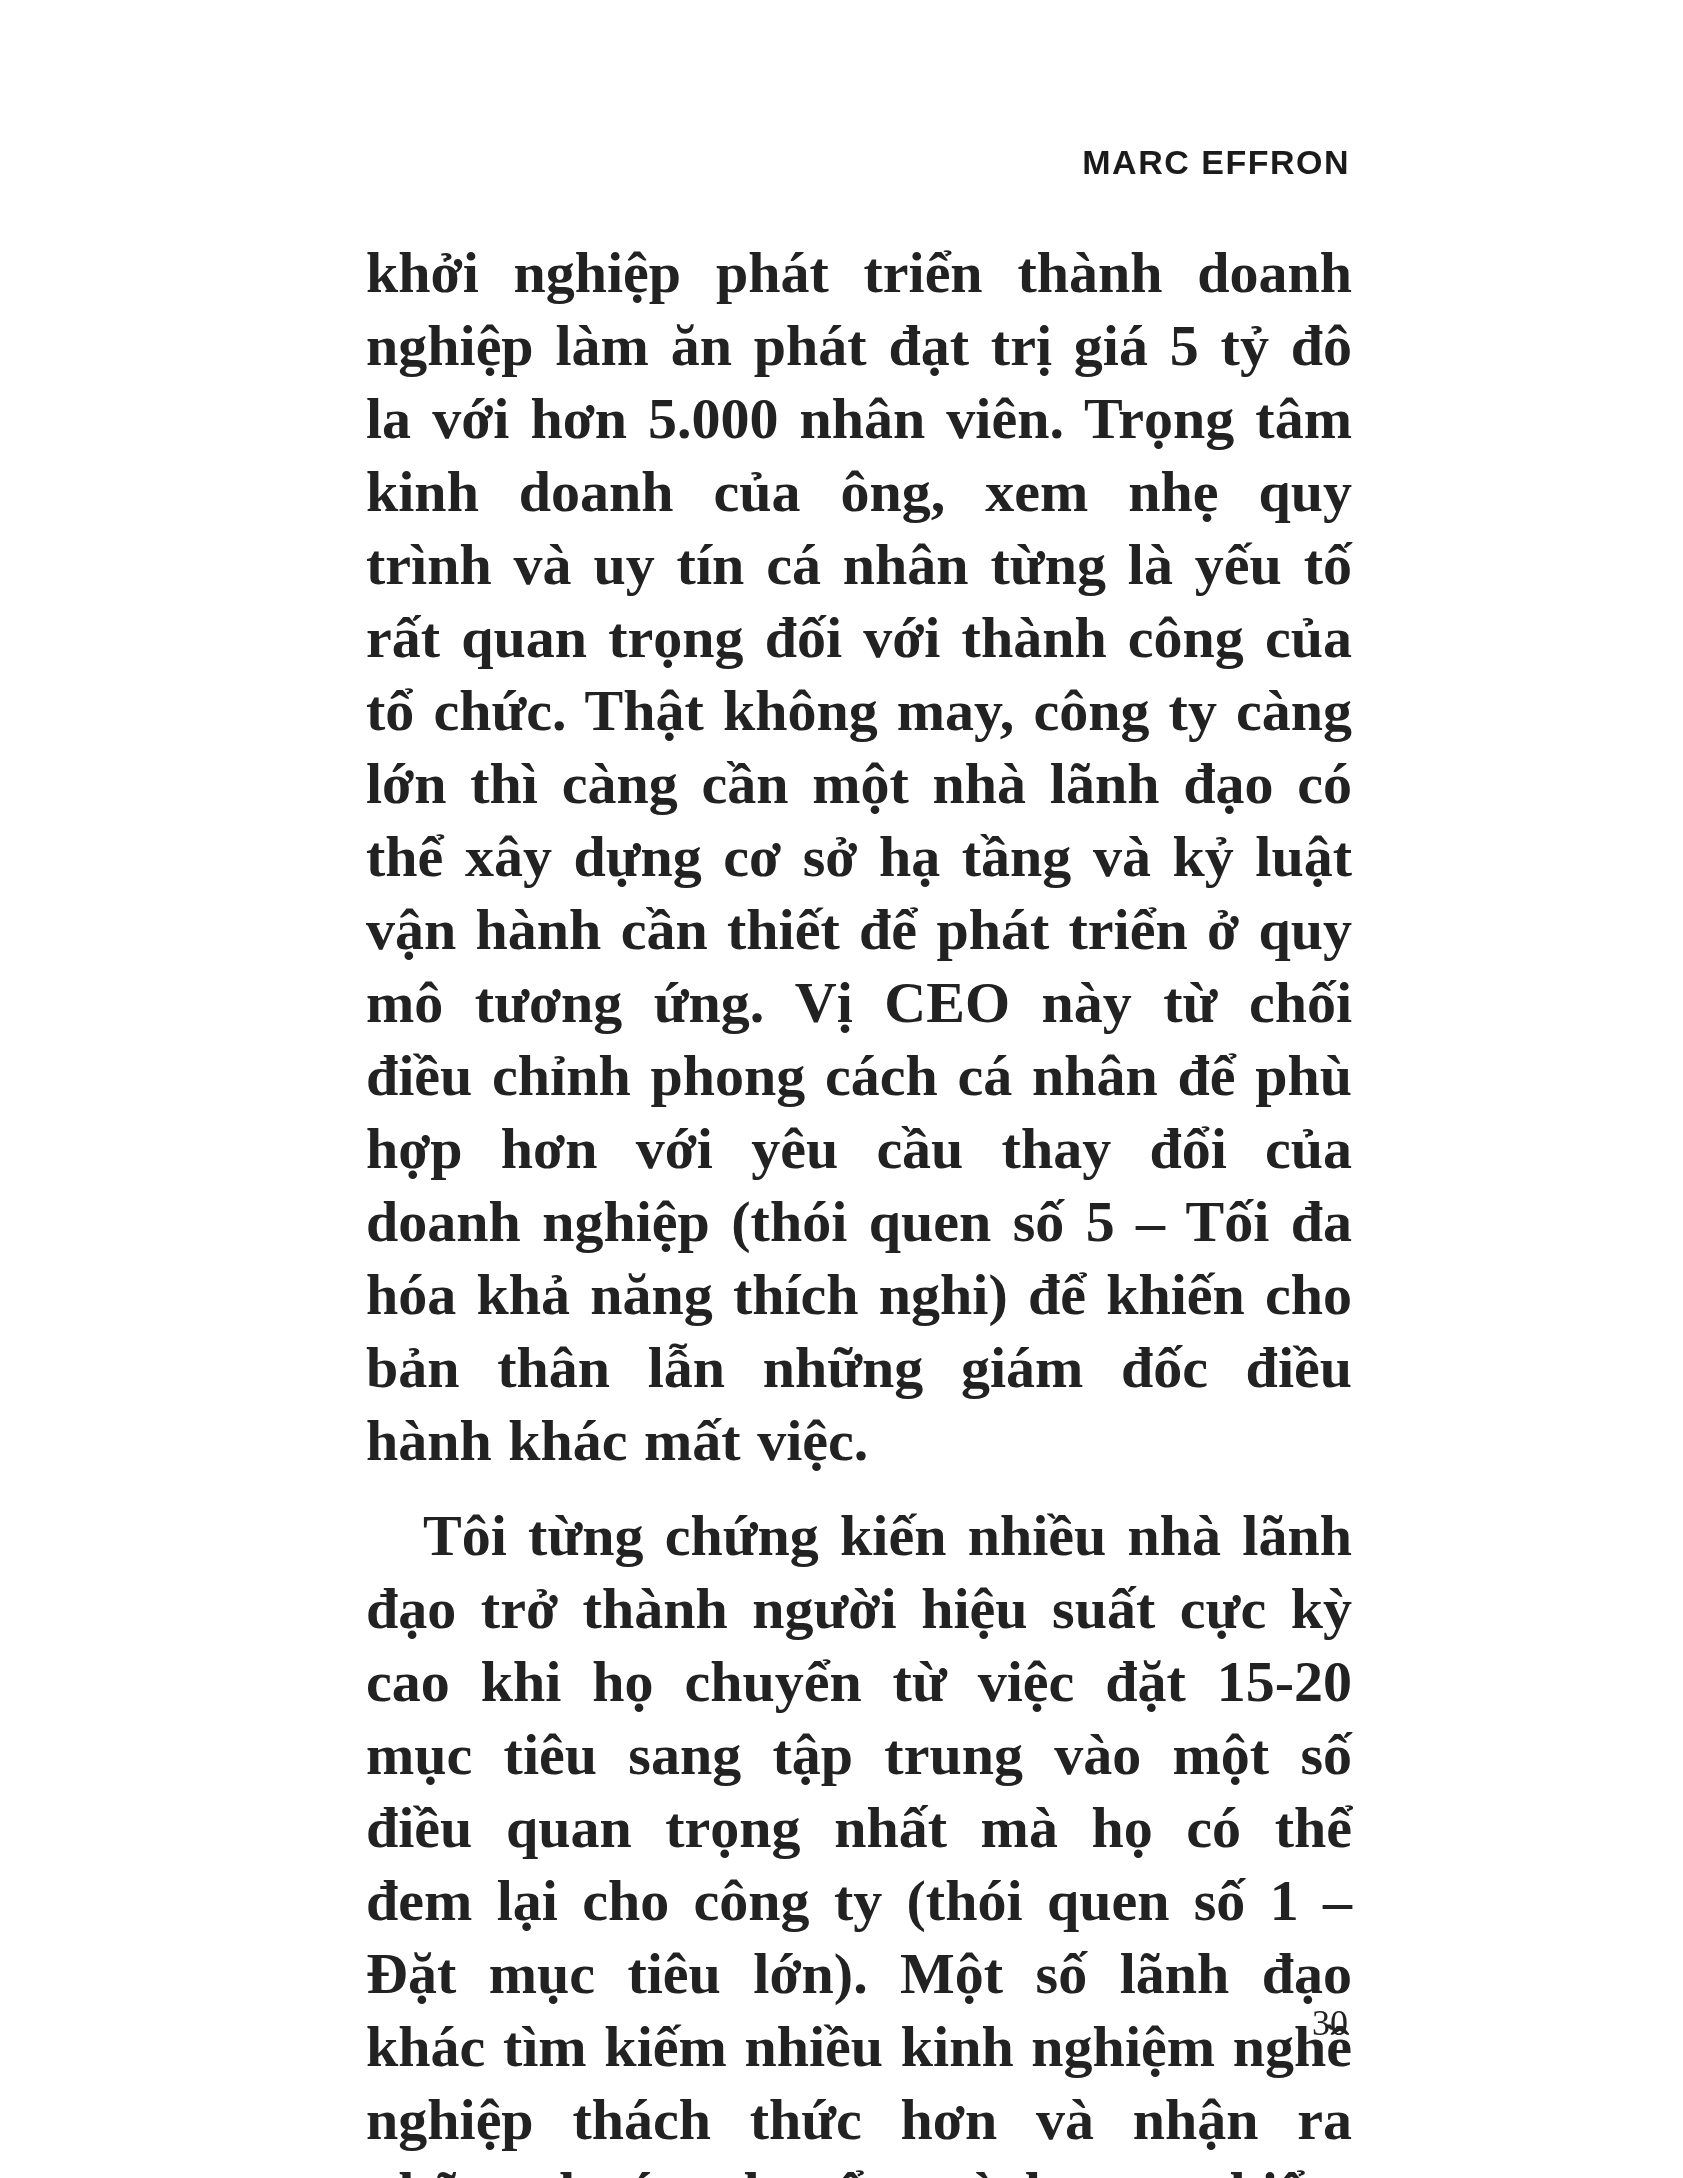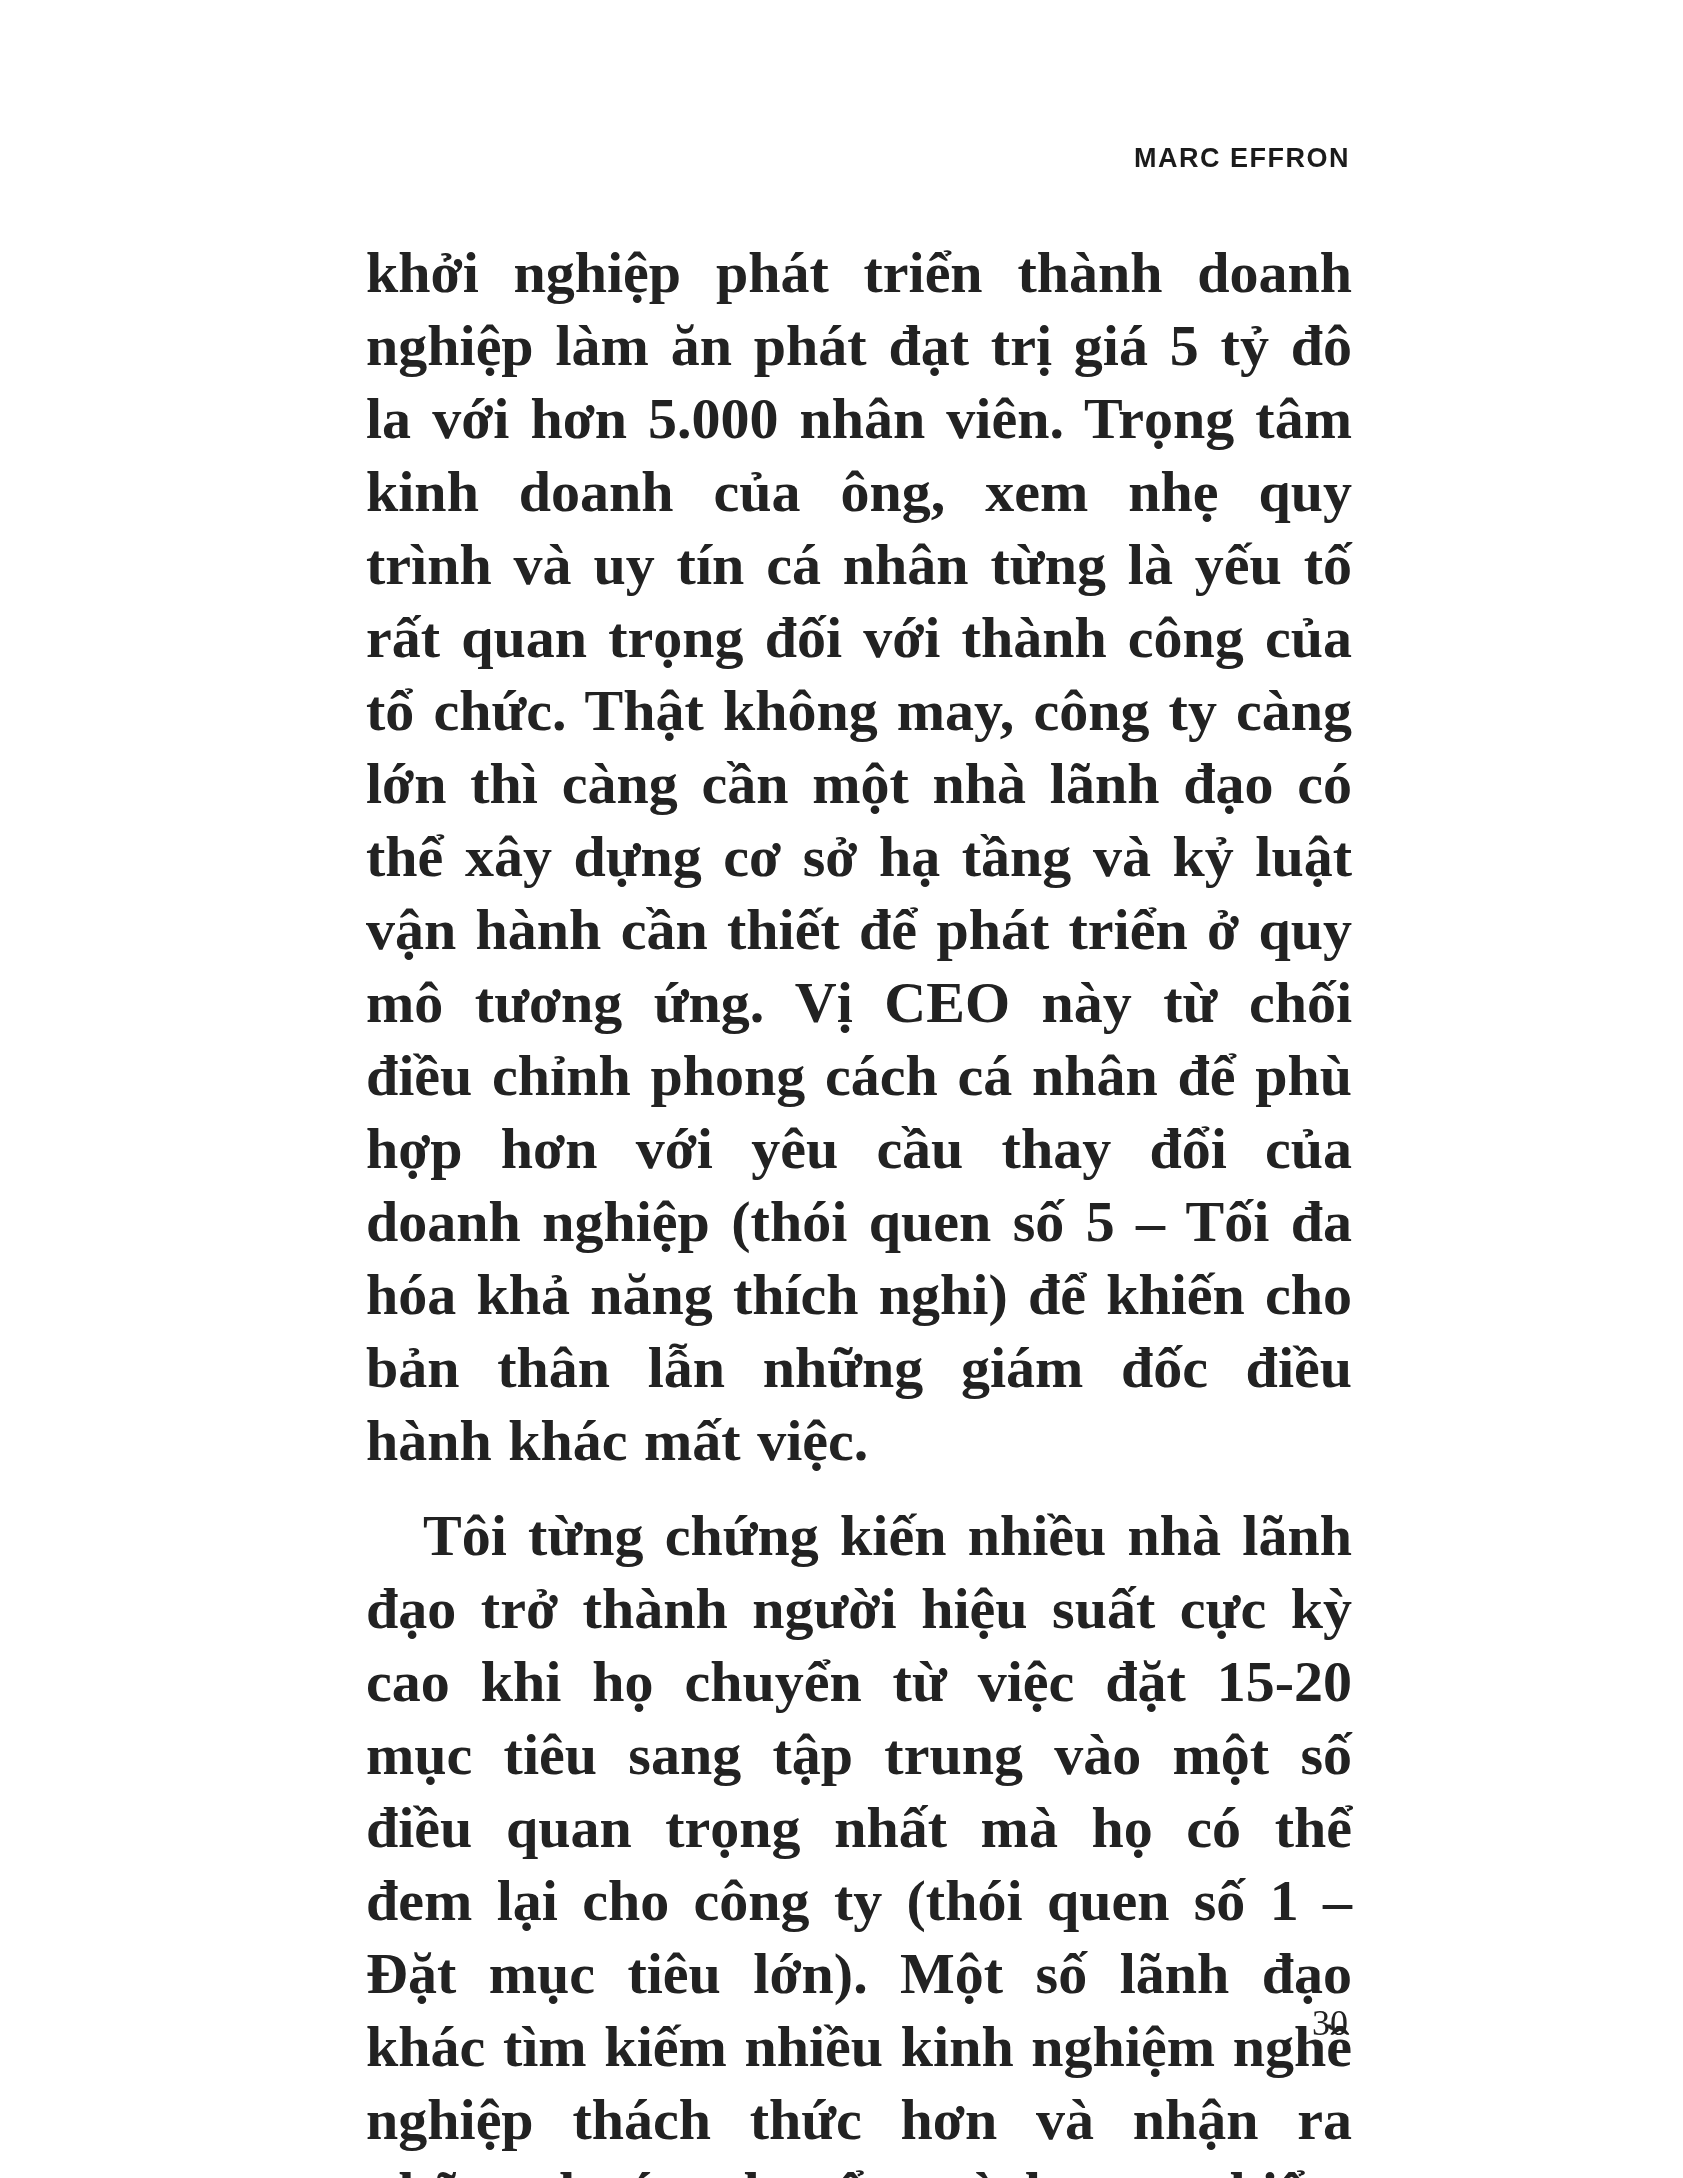--- a/index.html
+++ b/index.html
@@ -16,21 +16,21 @@
     font-family: "Liberation Serif", "DejaVu Serif", serif;
     color: #1e1e1e;
     overflow: hidden;
   }
   .running-header {
     position: absolute;
     top: 143px;
     right: 333px;
     font-family: "Liberation Sans", "DejaVu Sans", sans-serif;
     font-weight: bold;
-    font-size: 27px;
+    font-size: 34px;
     letter-spacing: 1.5px;
     color: #1b1b1b;
   }
   .text-block {
     position: absolute;
     left: 366px;
     top: 236px;
     width: 986px;
     font-size: 58px;
     line-height: 73px;

